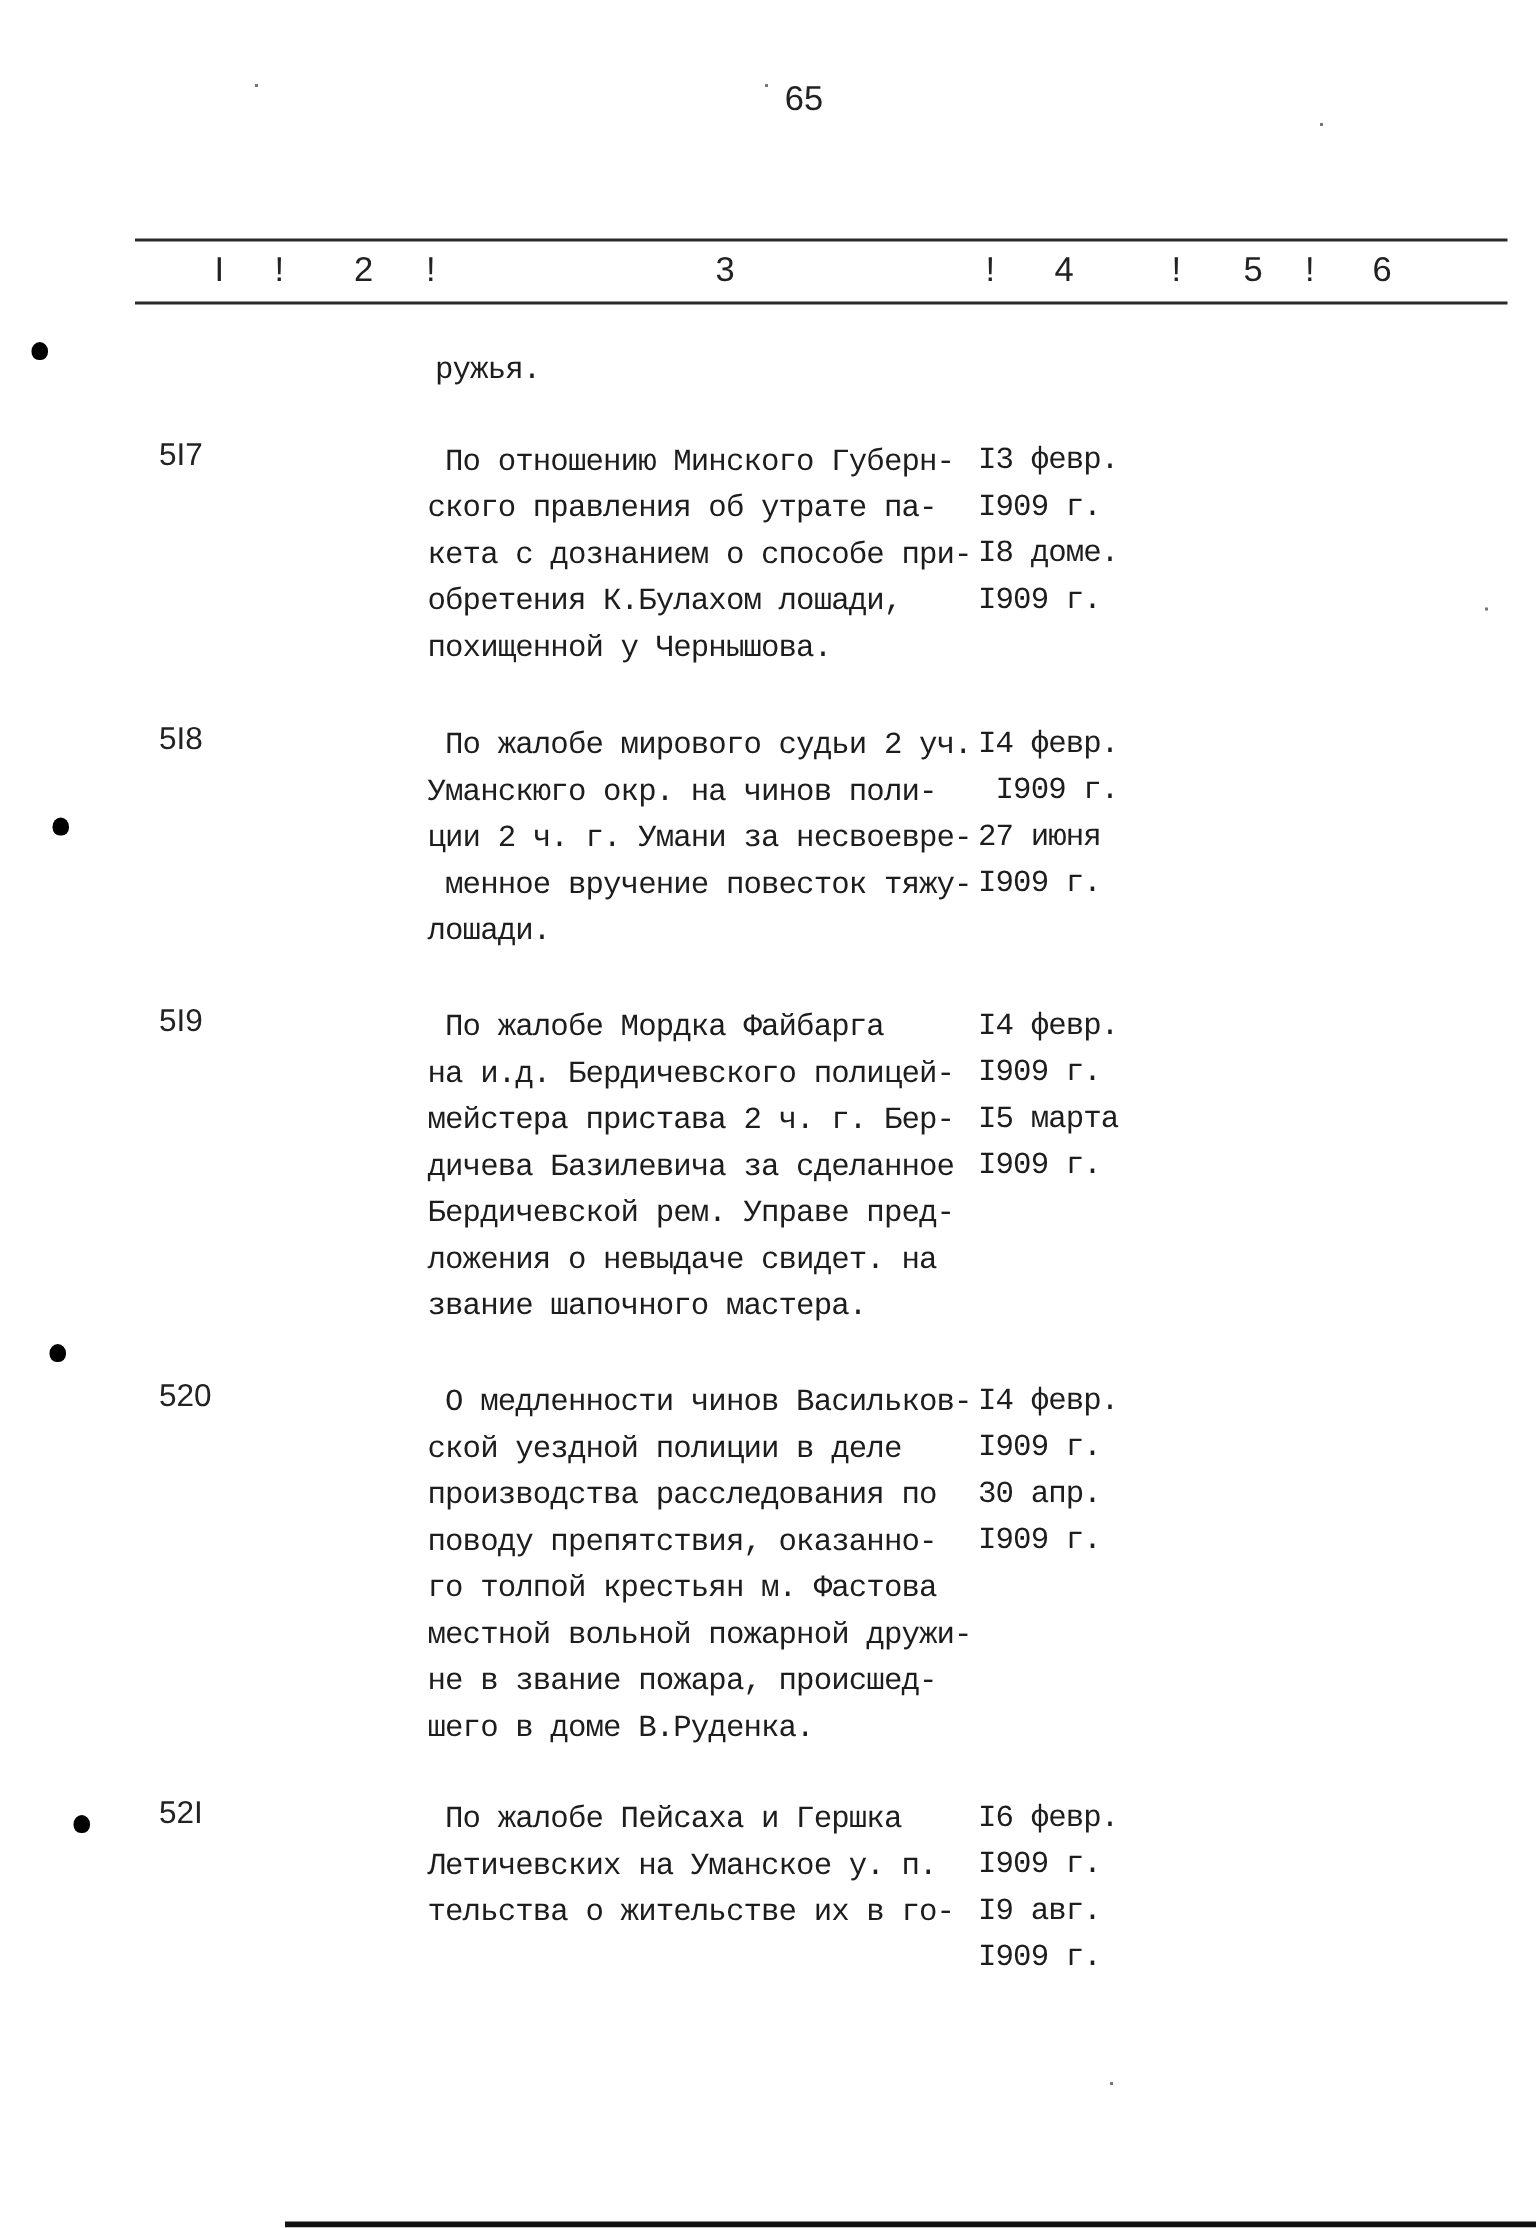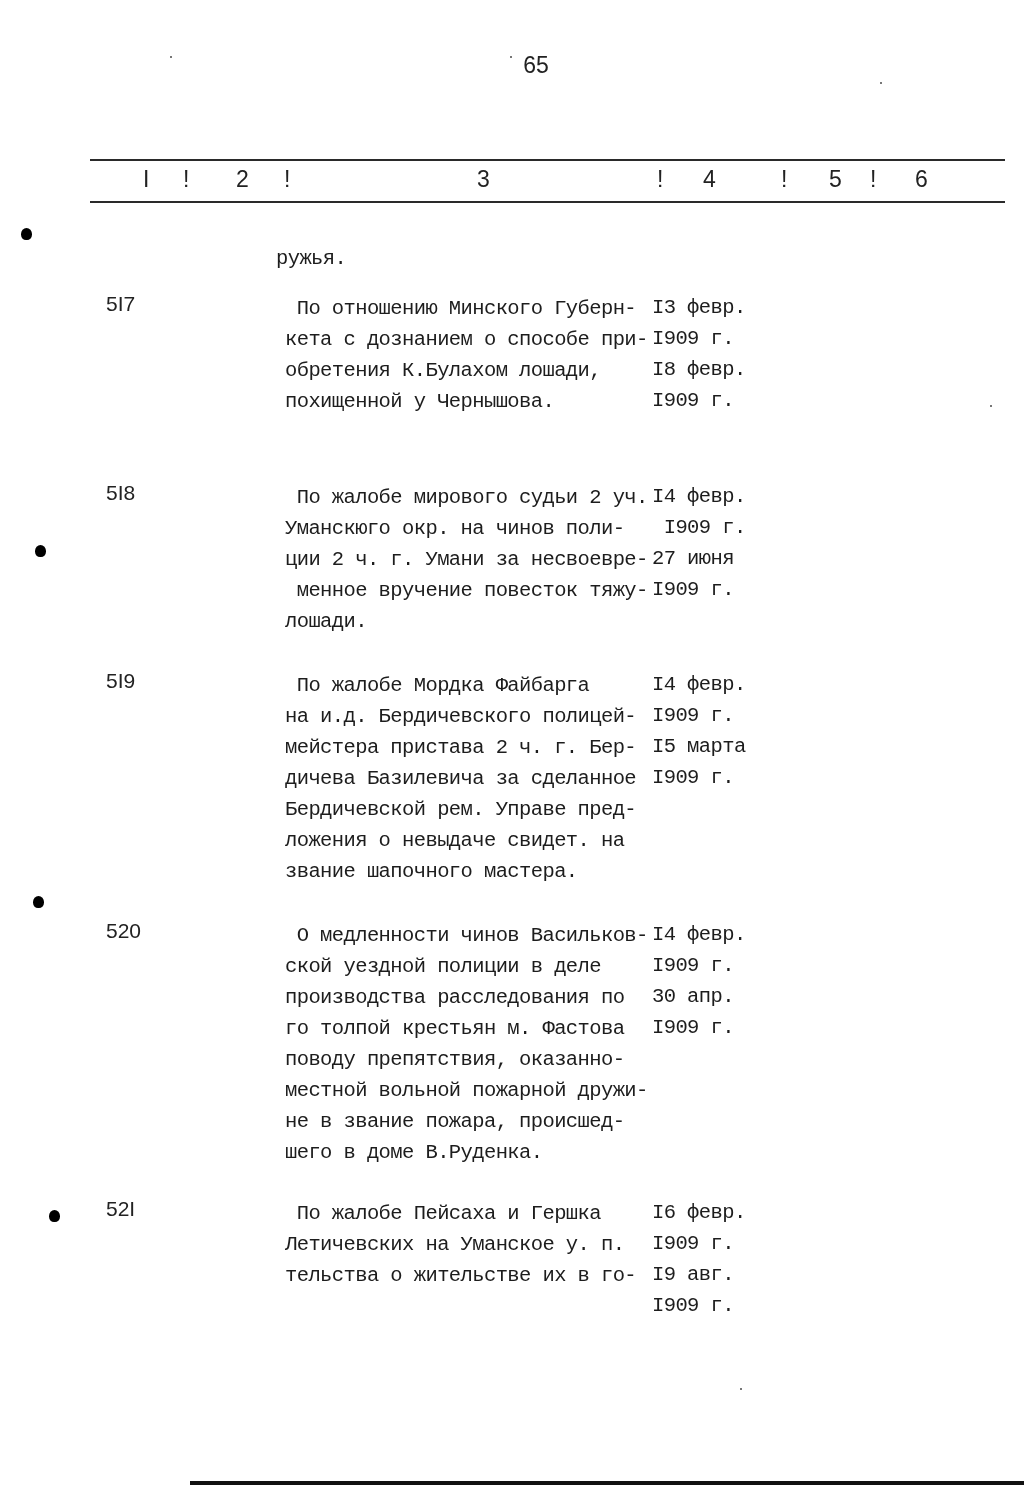--- a/index.html
+++ b/index.html
@@ -29,21 +29,21 @@
     .entry .desc {
       position: absolute; left: 285px; top: 1px; width: 400px;
     }
     .entry .dates {
       position: absolute; left: 652px; top: 0; width: 120px;
     }
     .line {
       height: 31px; line-height: 31px; font-size: 20.5px; white-space: pre;
       letter-spacing: -0.6px; color: #1d1d1d;
     }
-    .cont { position: absolute; left: 276px; top: 232px; margin-top: 11px; }
+    .cont { position: absolute; left: 290px; top: 232px; }
     .hole {
       position: absolute; width: 11px; height: 12px; background: #000;
       border-radius: 50% 50% 45% 45%;
     }
     .bottom-edge {
       position: absolute; left: 190px; top: 1481px; width: 834px; height: 4px; background: #111;
     }
     .speck { position: absolute; width: 2px; height: 2px; background: #777; }
   </style>
 </head>
@@ -68,28 +68,29 @@
     <span class="col-head" style="left:915px">6</span>
   </div>
   <div class="rule bottom"></div>
 
   <div class="cont line">ружья.</div>
 
   <div class="entry" style="top:292px">
     <div class="num">5I7</div>
     <div class="desc">
       <div class="line"> По отношению Минского Губерн-</div>
+      <div class="line">ского правления об утрате па-</div>
       <div class="line">кета с дознанием о способе при-</div>
       <div class="line">обретения К.Булахом лошади,</div>
       <div class="line">похищенной у Чернышова.</div>
     </div>
     <div class="dates">
       <div class="line">I3 февр.</div>
       <div class="line">I909 г.</div>
-      <div class="line">I8 февр.</div>
+      <div class="line">I8 доме.</div>
       <div class="line">I909 г.</div>
     </div>
   </div>
 
   <div class="entry" style="top:481px">
     <div class="num">5I8</div>
     <div class="desc">
       <div class="line"> По жалобе мирового судьи 2 уч.</div>
       <div class="line">Уманскюго окр. на чинов поли-</div>
       <div class="line">ции 2 ч. г. Умани за несвоевре-</div>
@@ -122,22 +123,22 @@
       <div class="line">I909 г.</div>
     </div>
   </div>
 
   <div class="entry" style="top:919px">
     <div class="num">520</div>
     <div class="desc">
       <div class="line"> О медленности чинов Васильков-</div>
       <div class="line">ской уездной полиции в деле</div>
       <div class="line">производства расследования по</div>
+      <div class="line">поводу препятствия, оказанно-</div>
       <div class="line">го толпой крестьян м. Фастова</div>
-      <div class="line">поводу препятствия, оказанно-</div>
       <div class="line">местной вольной пожарной дружи-</div>
       <div class="line">не в звание пожара, происшед-</div>
       <div class="line">шего в доме В.Руденка.</div>
     </div>
     <div class="dates">
       <div class="line">I4 февр.</div>
       <div class="line">I909 г.</div>
       <div class="line">30 апр.</div>
       <div class="line">I909 г.</div>
     </div>

